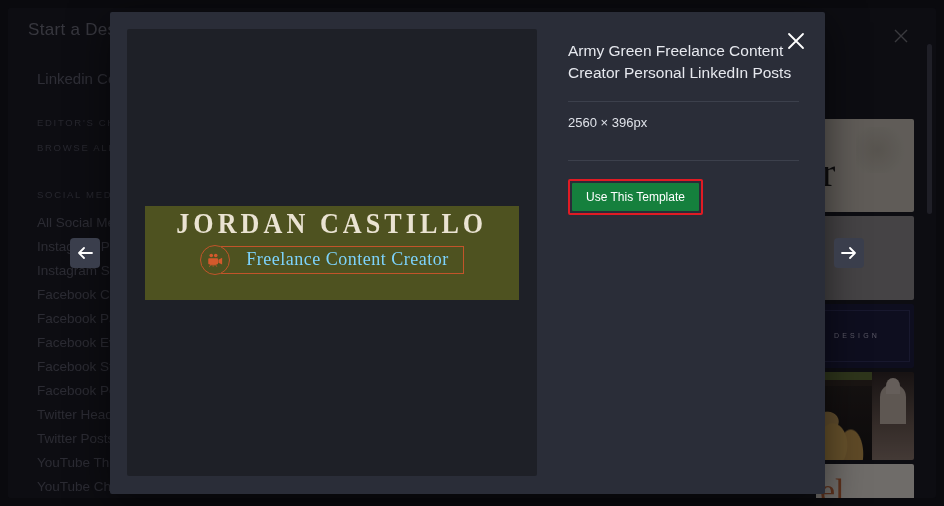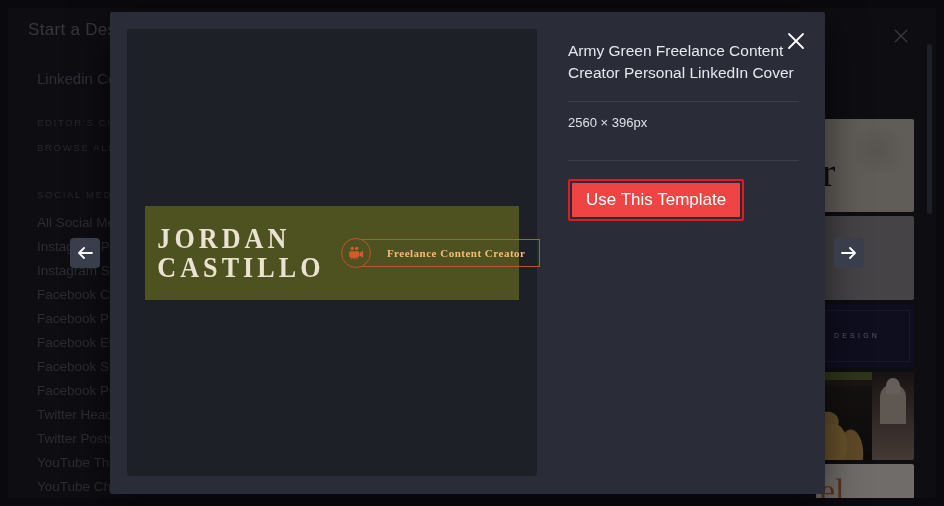--- a/index.html
+++ b/index.html
@@ -156,21 +156,21 @@
 
   
   .tpl-banner {
     width:374px; height:94px;
     background:#4e5220;
     padding:3px;
     display:flex; align-items:center; justify-content:center;
   }
   .tpl-inner {
     width:100%; height:100%;
-    display:flex; flex-direction:row;
+    display:flex; flex-direction:column;
     align-items:center; justify-content:flex-start;
     gap:7px;
   }
   .tpl-name {
     font-family:"Liberation Serif", serif;
     font-weight:bold;
     font-size:29px;
     letter-spacing:4.5px;
     color:#eae3d2;
     transform:scaleX(.9);
@@ -191,24 +191,24 @@
   }
   .tpl-tagbox {
     height:28px;
     margin-left:-9px;
     padding:0 14px 0 24px;
     border:1.5px solid #c2542a;
     display:flex; align-items:center;
   }
   .tpl-tag {
     font-family:"Liberation Serif", serif;
-    font-weight:bold;
-    font-size:11px;
+    font-weight:normal;
+    font-size:18px;
     letter-spacing:.5px;
-    color:#fdba74;
+    color:#7dd3fc;
     white-space:nowrap;
   }
 
   .modal-right {
     flex:1; height:100%;
     padding:28px 26px 0 16px;
     position:relative;
   }
   .modal-title {
     font-size:15.5px; line-height:1.45;
@@ -220,25 +220,25 @@
     padding:13px 0 14px 0;
   }
   .use-btn-wrap {
     display:inline-block;
     padding:2px;
     border:2px solid #e01b24;
     border-radius:2px;
   }
   .use-btn {
     display:block;
-    background:#ef4444;
+    background:#15803d;
     color:#ffffff;
     border:none;
     font-family:"Liberation Sans", sans-serif;
-    font-size:17px;
+    font-size:12px;
     padding:7px 14px;
     border-radius:1px;
     cursor:pointer;
     white-space:nowrap;
   }
 
   .modal-close {
     position:absolute; right:18px; top:18px;
     width:22px; height:22px; cursor:pointer;
   }
@@ -346,21 +346,21 @@
               <span class="tpl-tag">Freelance Content Creator</span>
             </div>
           </div>
         </div>
       </div>
 
     </div>
   </div>
 
   <div class="modal-right">
-    <div class="modal-title">Army Green Freelance Content Creator Personal LinkedIn Cover</div>
+    <div class="modal-title">Army Green Freelance Content Creator Personal LinkedIn Posts</div>
     <div class="rule"></div>
     <div class="modal-dims">2560 × 396px</div>
     <div class="rule" style="margin-bottom:18px;"></div>
     <span class="use-btn-wrap">
       <button class="use-btn">Use This Template</button>
     </span>
 
     <div class="modal-close">
       <svg width="22" height="22" viewBox="0 0 22 22">
         <path d="M4 4 L18 18 M18 4 L4 18" stroke="#ffffff" stroke-width="1.8" fill="none" stroke-linecap="round"></path>

